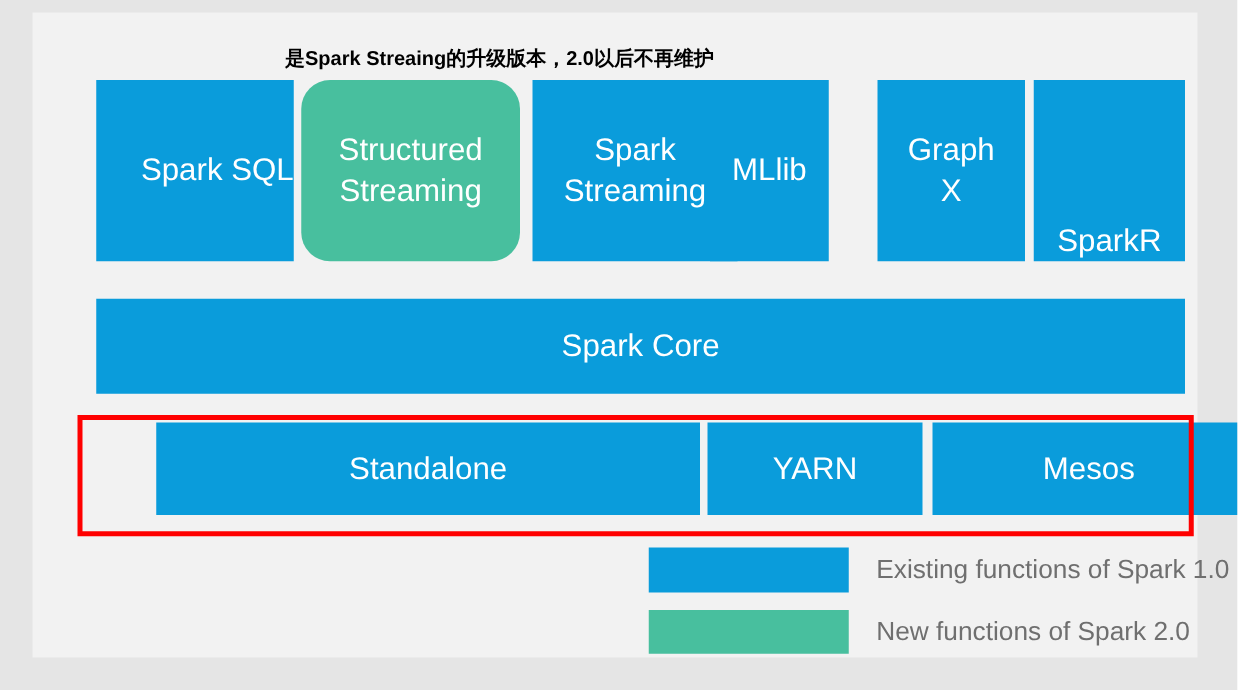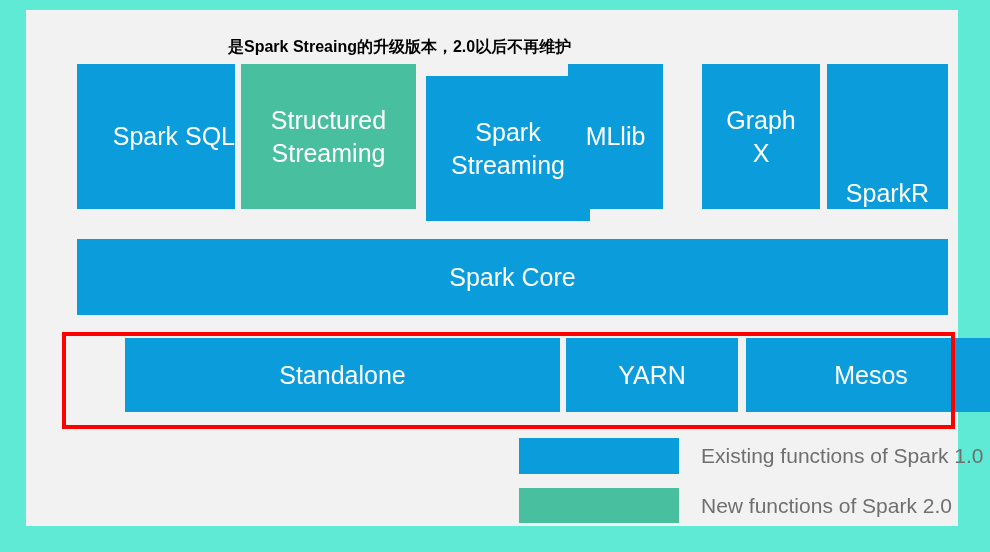--- a/index.html
+++ b/index.html
@@ -3,21 +3,21 @@
 <meta charset="utf-8">
 <style>
   * { margin: 0; padding: 0; box-sizing: border-box; }
   html, body { background: #ffffff; }
   body { font-family: "Liberation Sans", "DejaVu Sans", sans-serif; }
 
   .canvas {
     position: relative;
     width: 990px;
     height: 552px;
-    background: #5eead4;
+    background: #e5e5e5;
     overflow: hidden;
   }
 
   .slide-bg {
     position: absolute;
     left: 26px; top: 10px;
     width: 932px; height: 516px;
     background: var(--slide_bg, #F2F2F2);
   }
 
@@ -41,22 +41,22 @@
     color: #ffffff;
     font-size: 25px;
     line-height: 1.3;
     background: var(--blue, #0A9CDB);
   }
   .box.green { background: var(--green, #48BF9E); }
 
   
   .top-row .box { top: 64px; height: 145px; }
   .b-sql        { left: 77px;  width: 158px; justify-content: flex-end; }
-  .b-structured { left: 241px; width: 175px; padding: 16px 14px; }
-  .b-streaming  { left: 426px; width: 164px; padding: 0 10px; margin-top: 12px; }
+  .b-structured { left: 241px; width: 175px; padding: 16px 14px; border-radius: 23px; }
+  .b-streaming  { left: 426px; width: 164px; padding: 0 10px; }
   .b-mllib      { left: 568px; width: 95px; }
   .b-graphx     { left: 702px; width: 118px; padding: 0 18px; }
   .b-sparkr     { left: 827px; width: 121px; align-items: flex-end; }
 
   
   .b-core { left: 77px; top: 239px; width: 871px; height: 76px; align-items: center; }
 
   
   .cluster-row .box { top: 338px; height: 74px; margin-left: 48px; }
   .b-standalone { left: 77px;  width: 435px; }

